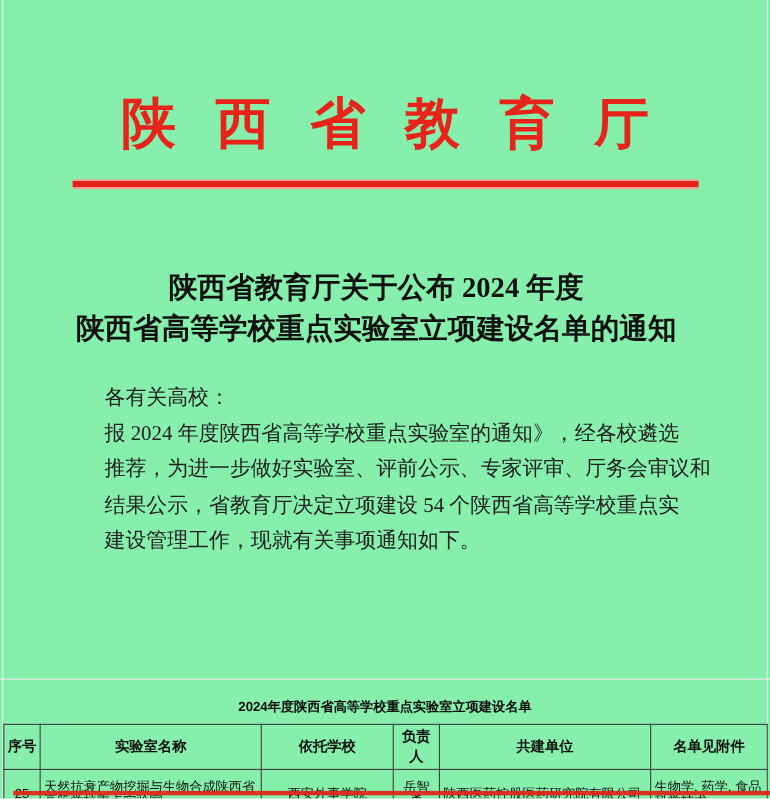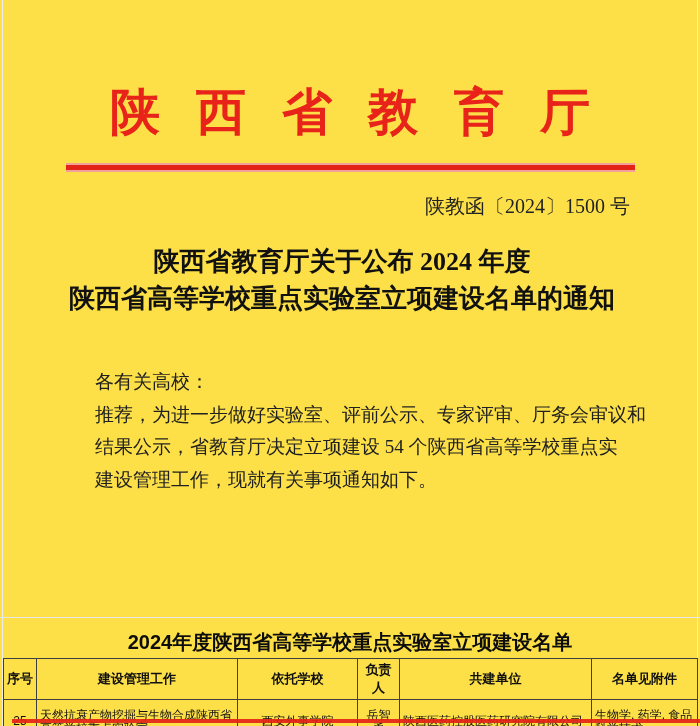--- a/index.html
+++ b/index.html
@@ -14,21 +14,21 @@
   html,body{margin:0;padding:0;}
   body{
     width:700px;height:726px;
     background:#fdfdfd;
     font-family:"Liberation Serif", serif;
     color:var(--ink);
   }
   .page{
     position:relative;
     width:700px;height:726px;
-    background:#fde047;
+    background:#86efac;
     overflow:hidden;
   }
   .edge{position:absolute;top:0;bottom:0;width:1px;background:var(--page-edge);}
   .edge-left{left:2px;}
   .edge-right{right:2px;}
 
   .org-name{
     position:absolute;top:84px;left:0;right:0;
     text-align:center;
     color:var(--accent-red);
@@ -52,39 +52,39 @@
     white-space:nowrap;
   }
   .doc-title{
     position:absolute;top:243px;left:0;right:16px;
     text-align:center;
     font-size:26px;line-height:37px;
     font-weight:bold;
     color:#111;
   }
   .body-text{
-    position:absolute;top:366px;left:95px;width:520px;
+    position:absolute;top:346px;left:95px;width:520px;
     font-size:19px;line-height:32.5px;
     color:#202020;
   }
   .body-text .line{white-space:nowrap;}
   .body-text .indent{text-indent:38px;}
 
   .section-divider{
     position:absolute;top:617px;left:0;right:0;height:1px;
     background:var(--divider);
   }
 
   .table-section{
     position:absolute;top:624px;left:0;right:0;
     font-family:"Liberation Sans", sans-serif;
   }
   .table-title{
     text-align:center;
-    font-size:20px;line-height:24px;
+    font-size:12px;line-height:24px;
     font-weight:bold;
     color:#0d0d0d;
     margin:6px 0 0 0;
   }
   table.lab-table{
     position:absolute;top:34px;left:3px;
     width:694px;
     border-collapse:collapse;
     table-layout:fixed;
     font-size:12.5px;
@@ -119,29 +119,29 @@
 <body>
 
 <div class="page">
   <div class="edge edge-left"></div>
   <div class="edge edge-right"></div>
 
   <div class="org-name">陕西省教育厅</div>
 
   <div class="red-rule"></div>
 
-  <div class="doc-number">陕教函〔2024〕1500 号</div>
 
   <div class="doc-title">
     <div>陕西省教育厅关于公布 2024 年度</div>
     <div>陕西省高等学校重点实验室立项建设名单的通知</div>
   </div>
 
   <div class="body-text">
     <div class="line">各有关高校：</div>
+    <div class="line">报 2024 年度陕西省高等学校重点实验室的通知》，经各校遴选</div>
     <div class="line">推荐，为进一步做好实验室、评前公示、专家评审、厅务会审议和</div>
     <div class="line">结果公示，省教育厅决定立项建设 54 个陕西省高等学校重点实</div>
     <div class="line">建设管理工作，现就有关事项通知如下。</div>
   </div>
 
   <div class="section-divider"></div>
 
   <div class="table-section">
     <div class="table-title">2024年度陕西省高等学校重点实验室立项建设名单</div>
 
@@ -150,21 +150,21 @@
         <col style="width:33px">
         <col style="width:201px">
         <col style="width:120px">
         <col style="width:42px">
         <col style="width:192px">
         <col style="width:106px">
       </colgroup>
       <thead>
         <tr>
           <th>序号</th>
-          <th>建设管理工作</th>
+          <th>实验室名称</th>
           <th>依托学校</th>
           <th>负责人</th>
           <th>共建单位</th>
           <th>名单见附件</th>
         </tr>
       </thead>
       <tbody>
         <tr>
           <td>25</td>
           <td class="left">天然抗衰产物挖掘与生物合成陕西省高等学校重点实验室</td>

